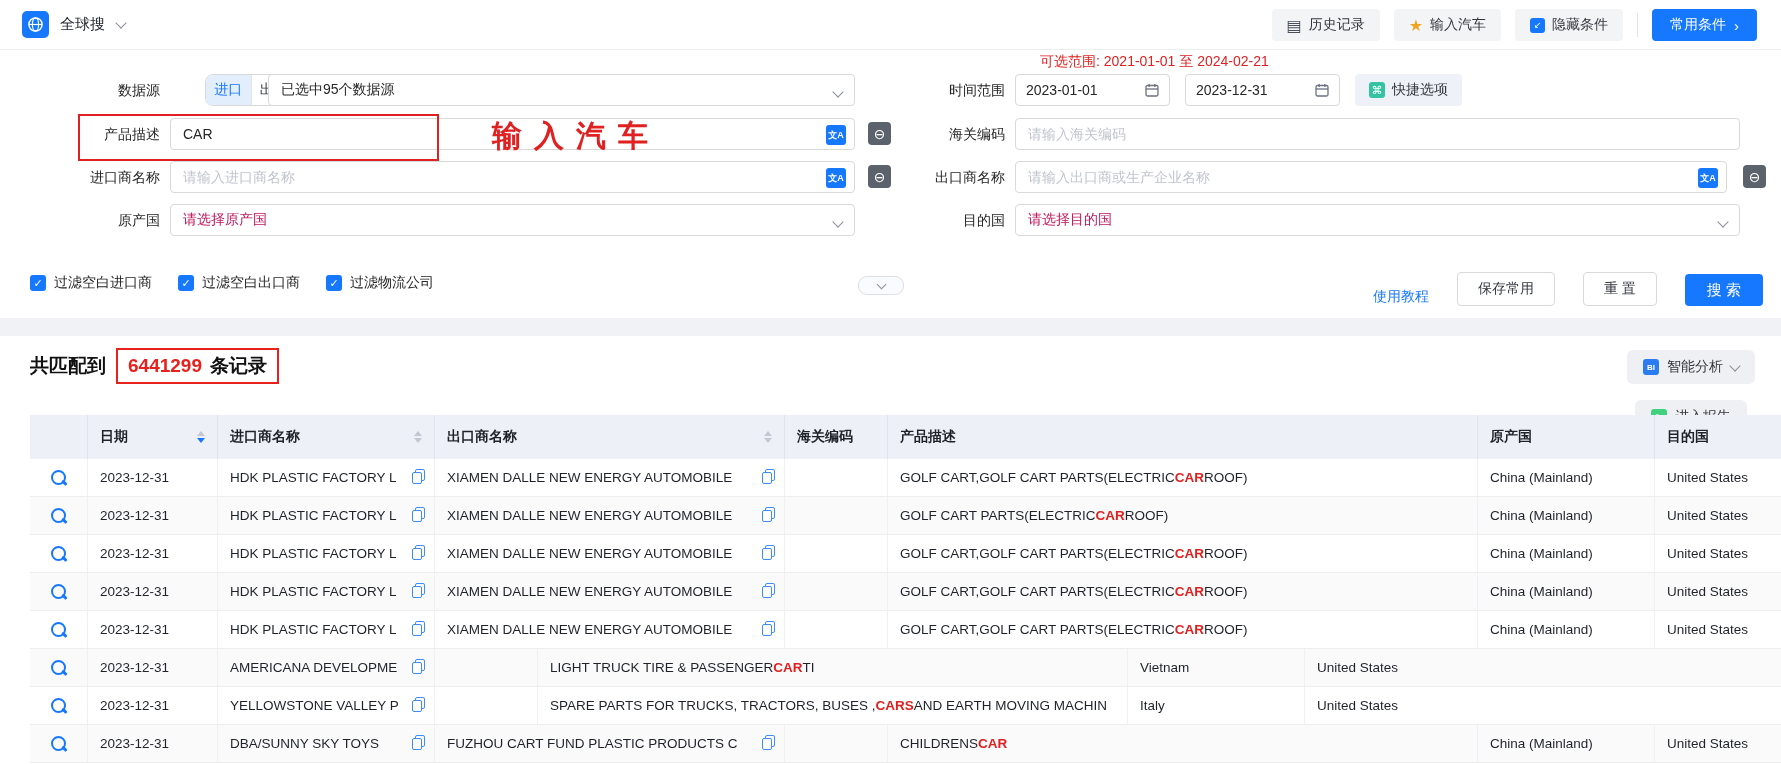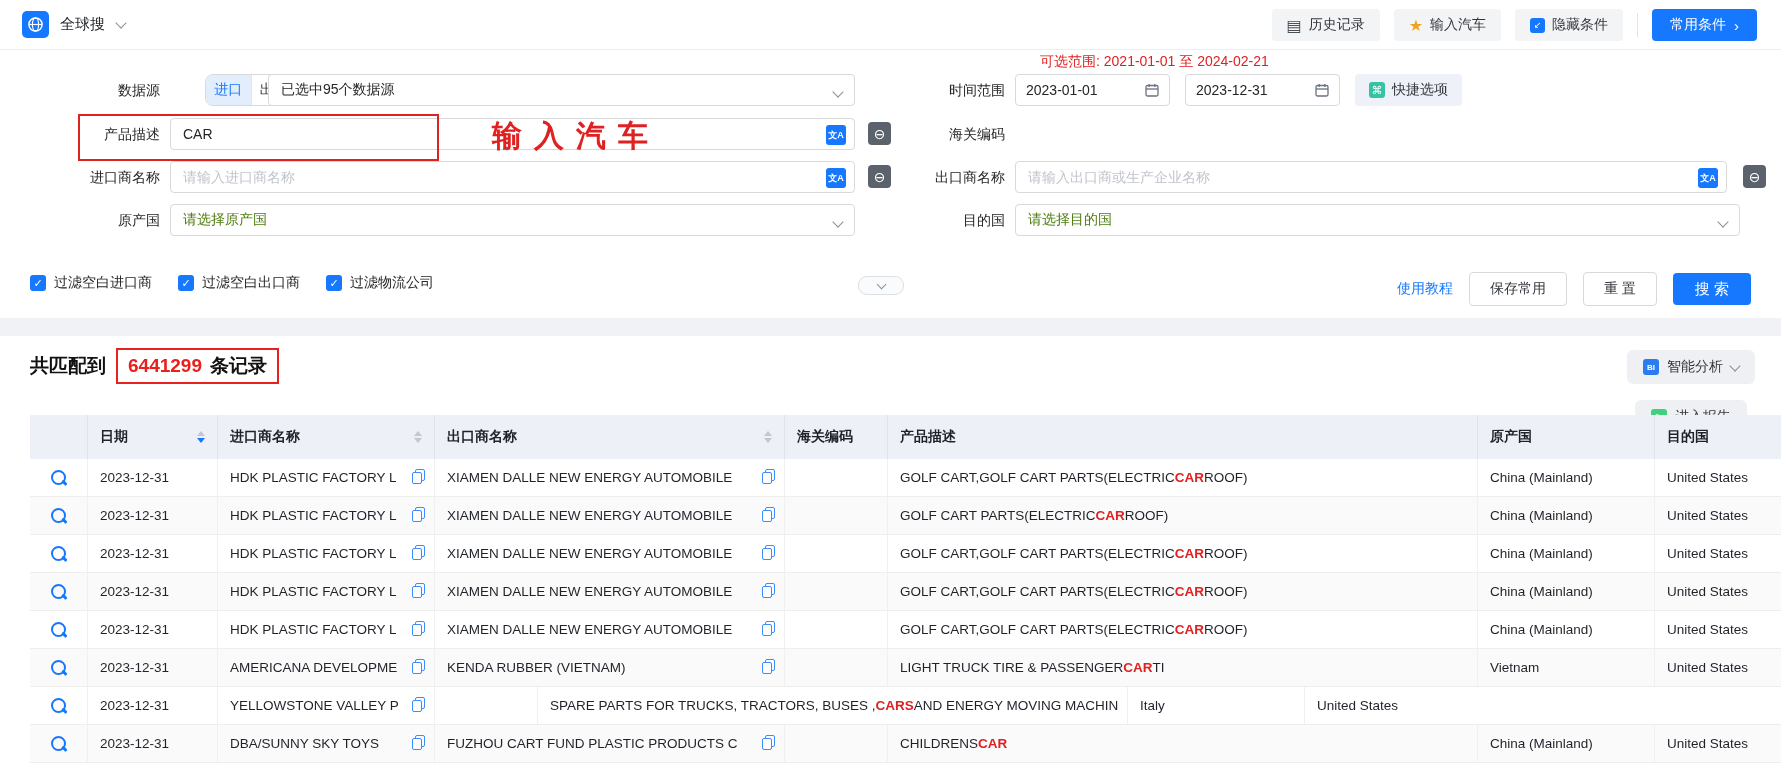--- a/index.html
+++ b/index.html
@@ -19,21 +19,21 @@
   .ic-hide{width:15px;height:15px;background:#1677ff;font-size:9px;}
   .vdiv{width:1px;height:24px;background:#e2e4e8;}
   .adv-btn{height:32px;background:#1677ff;color:#fff;border-radius:4px;display:flex;align-items:center;gap:8px;padding:0 18px;font-size:14px;cursor:pointer;}
   .adv-arrow{font-size:15px;line-height:1;}
   
   .form{position:absolute;left:0;top:50px;width:100%;height:268px;background:#fff;}
   .note{position:absolute;left:1040px;top:3px;color:#e02121;font-size:14px;}
   .flabel{position:absolute;width:130px;text-align:right;line-height:32px;color:#262626;}
   .lab-l{left:30px;}  .lab-r{left:865px;width:140px;}
   .field{position:absolute;height:32px;box-sizing:border-box;border:1px solid #d9d9d9;border-radius:4px;background:#fff;display:flex;align-items:center;}
-  .ph{color:#4d7c0f;}
+  .ph{color:#be185d;}
   .selchev{position:absolute;right:12px;top:13px;}
   .toggle{position:absolute;left:170px;width:92px;height:32px;border:1px solid #d9d9d9;border-radius:8px;display:flex;overflow:hidden;box-sizing:border-box;margin-left:35px;}
   .tg{flex:1;display:flex;align-items:center;justify-content:center;font-size:14px;cursor:pointer;}
   .tg-on{background:#e3eefc;color:#1677ff;}
   .tg-off{background:#fff;color:#33373d;border-left:1px solid #e3e5e8;}
   input.fin{border:none;outline:none;font-size:14px;font-family:inherit;color:#262626;width:100%;padding:0 12px;background:transparent;}
   input.fin::placeholder{color:#c0c4cc;}
   .trans-ic{position:absolute;right:8px;top:6px;width:20px;height:20px;background:#1677ff;border-radius:3px;color:#fff;font-size:9px;font-weight:bold;display:flex;align-items:center;justify-content:center;cursor:pointer;}
   .excl-ic{position:absolute;width:23px;height:23px;background:#5b626b;border-radius:4px;color:#fff;display:flex;align-items:center;justify-content:center;font-size:14px;cursor:pointer;}
   .datebox{padding:0 10px;justify-content:space-between;}
@@ -42,21 +42,21 @@
   
   .anno-box{position:absolute;border:2px solid #e02121;z-index:5;pointer-events:none;}
   .anno-product{left:78px;top:64px;width:357px;height:43px;}
   .anno-text{position:absolute;left:492px;top:66px;color:#e02121;font-size:30px;font-weight:bold;letter-spacing:12px;font-family:"Liberation Serif","DejaVu Serif",serif;}
   
   .cbrow{position:absolute;left:30px;top:224px;display:flex;gap:26px;align-items:center;}
   .cbitem{display:flex;align-items:center;gap:8px;cursor:pointer;}
   .cbox{width:16px;height:16px;background:#1677ff;border-radius:3px;color:#fff;font-size:11px;display:flex;align-items:center;justify-content:center;}
   .pill{position:absolute;left:858px;top:226px;width:44px;height:17px;border:1px solid #dcdfe4;border-radius:9px;background:#fafbfc;display:flex;align-items:center;justify-content:center;cursor:pointer;}
   .pill .chev{width:6px;height:6px;margin-top:-3px;}
-  .form-actions{position:absolute;right:30px;top:222px;display:flex;align-items:center;gap:16px;}
+  .form-actions{position:absolute;right:18px;top:222px;display:flex;align-items:flex-end;gap:28px;}
   .link{color:#1677ff;cursor:pointer;}
   .btn-plain{height:32px;border:1px solid #d9d9d9;border-radius:4px;background:#fff;padding:0 20px;display:flex;align-items:center;color:#33373d;cursor:pointer;}
   .btn-primary{height:32px;background:#1677ff;border-radius:4px;color:#fff;padding:0 22px;display:flex;align-items:center;font-size:15px;cursor:pointer;}
   
   .band{position:absolute;left:0;top:318px;width:100%;height:18px;background:#f0f2f5;}
   
   .results{position:absolute;left:0;top:336px;width:100%;height:428px;background:#fff;}
   .count-row{position:absolute;left:30px;top:12px;display:flex;align-items:center;gap:10px;}
   .count-prefix{font-size:19px;font-weight:bold;color:#111;}
   .redbox{border:2px solid #e8211c;padding:3px 10px;display:flex;gap:8px;align-items:center;}
@@ -167,20 +167,23 @@
   <div class="flabel lab-l" style="top:68px;">产品描述</div>
   <div class="field" style="left:170px;top:68px;width:685px;">
     <input class="fin" value="CAR" style="">
     <span class="trans-ic">文A</span>
   </div>
   <span class="excl-ic" style="left:868px;top:72px;">⊖</span>
   <div class="anno-box anno-product"></div>
   <div class="anno-text">输入汽车</div>
 
   <div class="flabel lab-r" style="top:68px;">海关编码</div>
+  <div class="field" style="left:1015px;top:68px;width:725px;">
+    <input class="fin" placeholder="请输入海关编码" style="">
+  </div>
 
   <div class="flabel lab-l" style="top:111px;">进口商名称</div>
   <div class="field" style="left:170px;top:111px;width:685px;">
     <input class="fin" placeholder="请输入进口商名称" style="">
     <span class="trans-ic">文A</span>
   </div>
   <span class="excl-ic" style="left:868px;top:115px;">⊖</span>
 
   <div class="flabel lab-r" style="top:111px;">出口商名称</div>
   <div class="field" style="left:1015px;top:111px;width:712px;">
@@ -413,24 +416,20 @@
         </div>
         <div class="trow">
           <div class="tcell c-center" style="width: 58px;">
             <span class="mag"></span>
           </div>
           <div class="tcell" style="width: 130px;">2023-12-31</div>
           <div class="tcell c-flex" style="width: 217px; text-align: center;">
             <span class="tx">AMERICANA DEVELOPME</span>
             <span class="copy"></span>
           </div>
-          <div class="tcell c-flex" style="width: 350px;">
-            <span class="tx">KENDA RUBBER (VIETNAM)</span>
-            <span class="copy"></span>
-          </div>
           <div class="tcell" style="width: 103px;"></div>
           <div class="tcell" style="width: 590px;">
             <span>LIGHT TRUCK TIRE &amp; PASSENGER </span>
             <span class="hl">CAR</span>
             <span> TI</span>
           </div>
           <div class="tcell" style="width: 177px;">Vietnam</div>
           <div class="tcell" style="width: 126px;">United States</div>
         </div>
         <div class="trow">
@@ -439,21 +438,21 @@
           </div>
           <div class="tcell" style="width: 130px;">2023-12-31</div>
           <div class="tcell c-flex" style="width: 217px;">
             <span class="tx">YELLOWSTONE VALLEY P</span>
             <span class="copy"></span>
           </div>
           <div class="tcell" style="width: 103px;"></div>
           <div class="tcell" style="width: 590px;">
             <span>SPARE PARTS FOR TRUCKS, TRACTORS, BUSES , </span>
             <span class="hl">CARS</span>
-            <span> AND ENERGY MOVING MACHIN</span>
+            <span> AND EARTH MOVING MACHIN</span>
           </div>
           <div class="tcell" style="width: 177px;">Italy</div>
           <div class="tcell" style="width: 126px;">United States</div>
         </div>
         <div class="trow">
           <div class="tcell c-center" style="width: 58px;">
             <span class="mag"></span>
           </div>
           <div class="tcell" style="width: 130px;">2023-12-31</div>
           <div class="tcell c-flex" style="width: 217px;">

